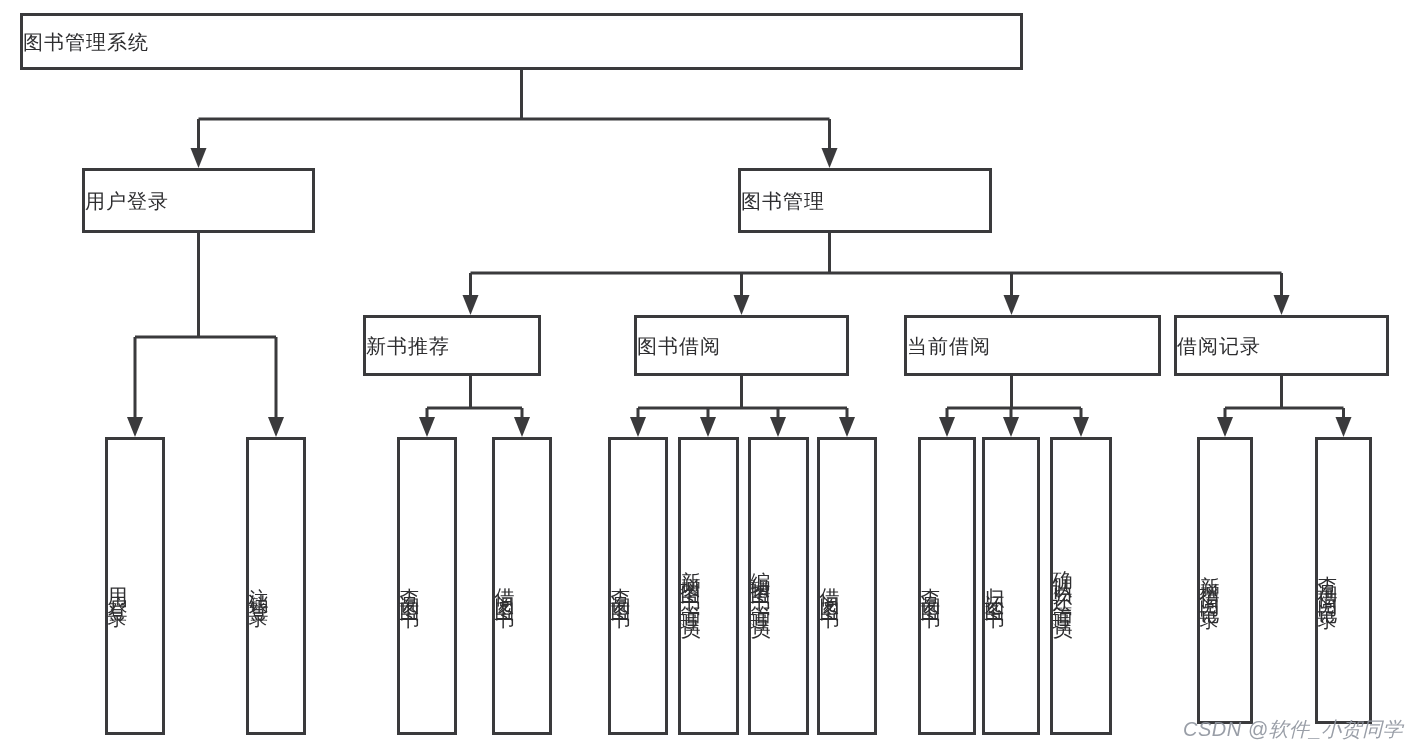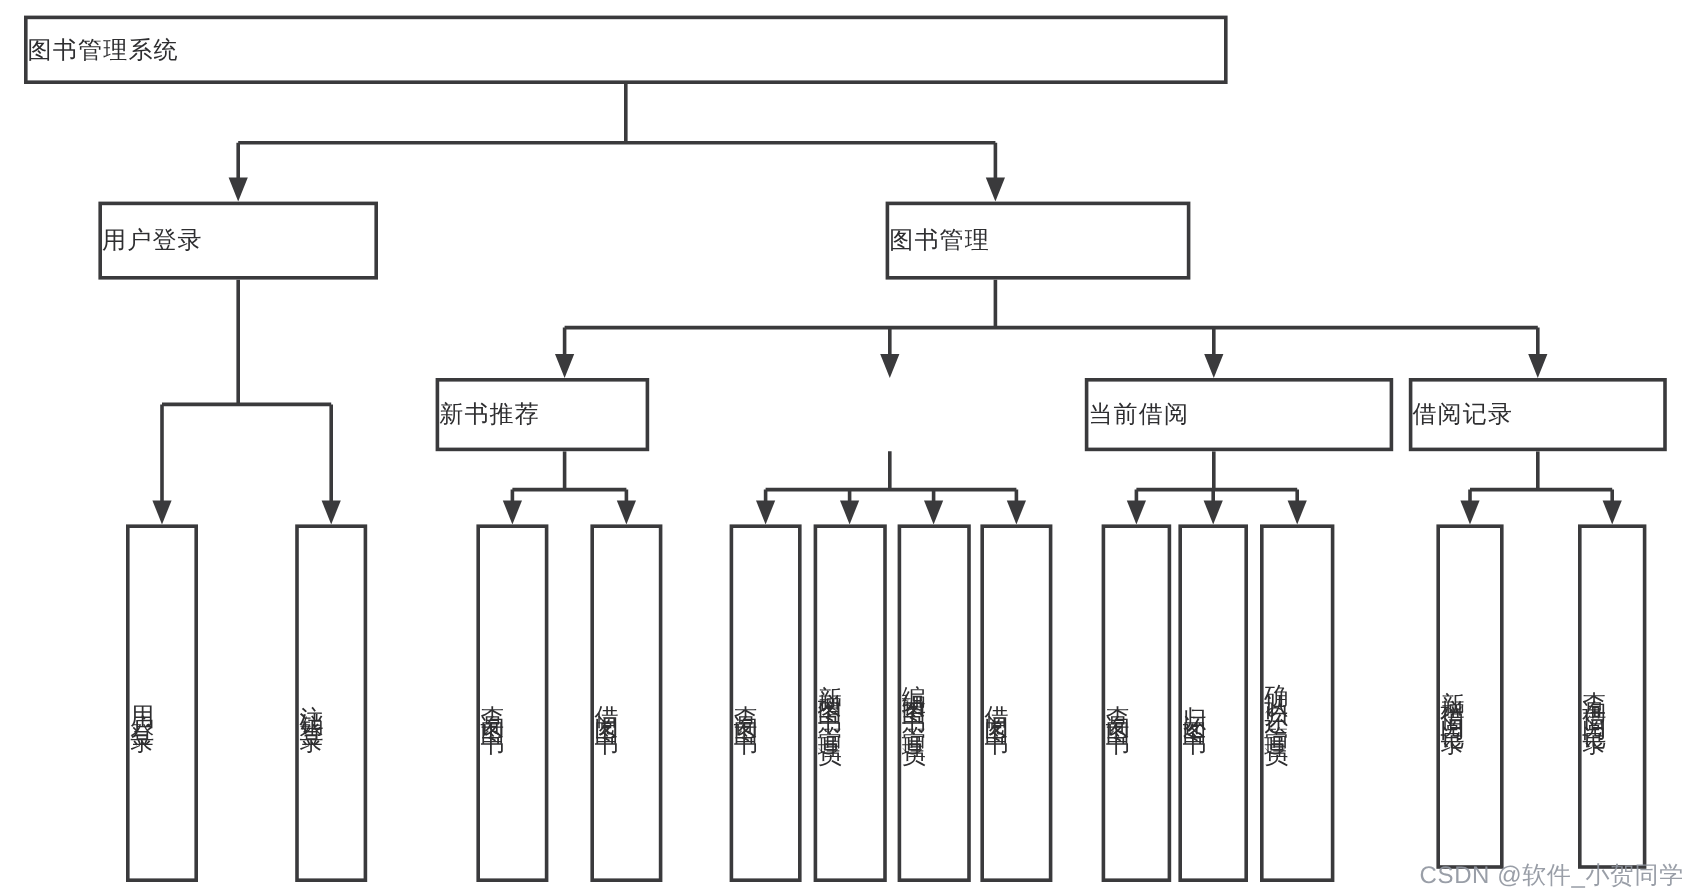--- a/index.html
+++ b/index.html
@@ -32,20 +32,21 @@
   .lf5{left:608px;}  .lf6{left:678px;width:61px;}
   .lf7{left:748px;width:61px;}  .lf8{left:817px;}
   .lf9{left:918px;width:58px;}  .lf10{left:982px;width:58px;}
   .lf11{left:1050px;width:62px;}
   .lf12{left:1197px;width:56px;height:287px;}
   .lf13{left:1315px;width:57px;height:287px;}
   .watermark{
     position:absolute;left:1183px;top:716px;width:222px;
     color:rgba(144,150,160,0.92);font-size:20px;letter-spacing:0.5px;
     white-space:nowrap;
+    font-style:italic;
   }
   .wires path{stroke:#3a3a3c;stroke-width:3;fill:none;}
   .wires polygon{fill:#3a3a3c;stroke:none;}
 </style>
 </head>
 <body>
 
 <div class="stage">
 
   <svg class="wires" viewBox="0 0 1405 747">
@@ -98,20 +99,23 @@
   <div class="box b-login">
     <span>用户登录</span>
   </div>
   <div class="box b-mgmt">
     <span>图书管理</span>
   </div>
 
   <div class="box b-l3-1">
     <span>新书推荐</span>
   </div>
+  <div class="box b-l3-2">
+    <span>图书借阅</span>
+  </div>
   <div class="box b-l3-3">
     <span>当前借阅</span>
   </div>
   <div class="box b-l3-4">
     <span>借阅记录</span>
   </div>
 
   <div class="box vbox lf lf1">
     <span>用户登录</span>
   </div>

